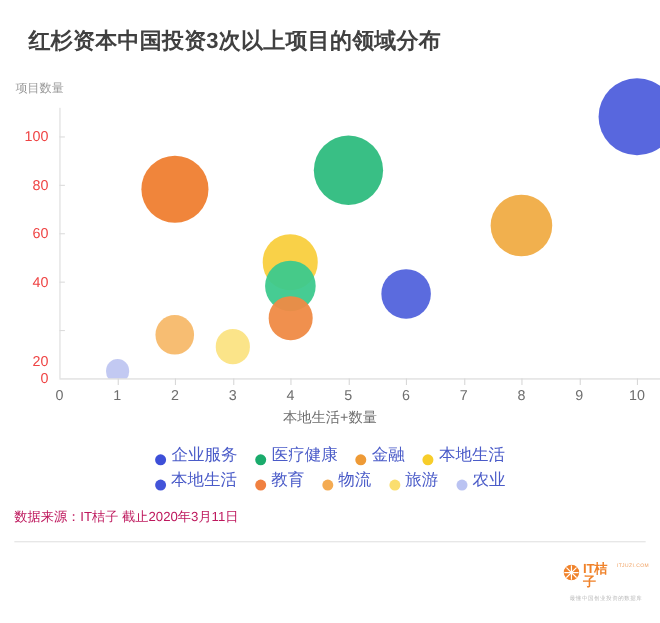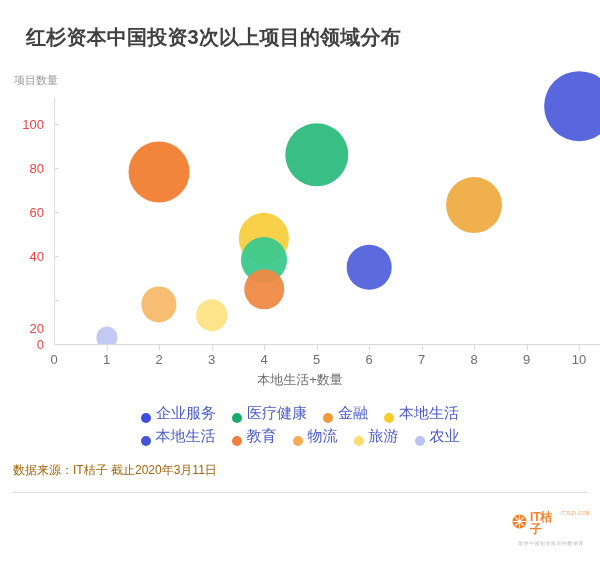--- a/index.html
+++ b/index.html
@@ -146,21 +146,21 @@
     color: #4a5bc8;
     white-space: nowrap;
   }
 
   
   #footer-note {
     position: absolute;
     left: 13px;
     top: 462px;
     font-size: 12px;
-    color: #a16207;
+    color: #be185d;
     white-space: nowrap;
   }
   #footer-rule {
     position: absolute;
     left: 13px;
     top: 492px;
     width: 574px;
     height: 1px;
     background: #e2e2e2;
   }

